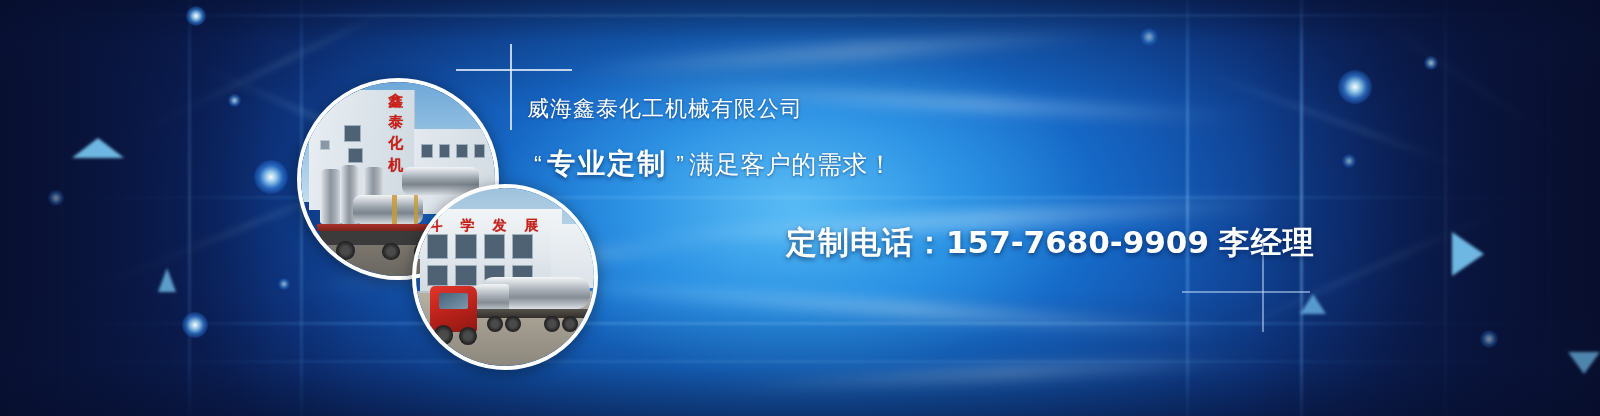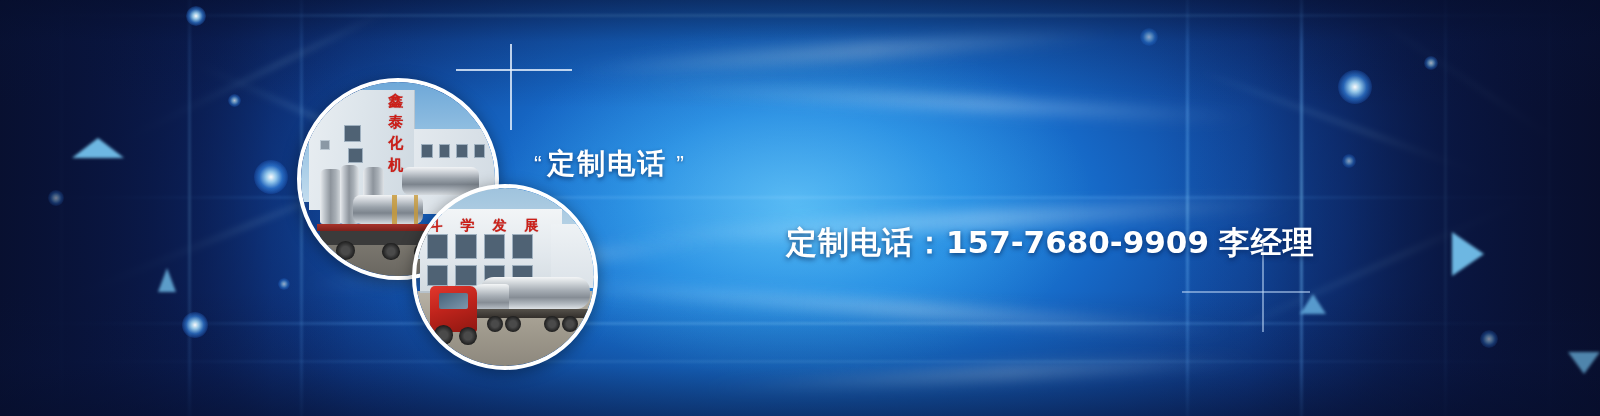--- a/index.html
+++ b/index.html
@@ -456,24 +456,26 @@
       <div class="wheel" style="left:72%; top:72%; width:9%;  height:9%;"></div>
       <div class="wheel" style="left:82%; top:72%; width:9%;  height:9%;"></div>
 
       <div class="truck-cab" style="left:8%; top:55%; width:26%; height:26%;"></div>
       <div class="cab-win" style="left:13%; top:59%; width:16%; height:9%;"></div>
       <div class="wheel" style="left:10%; top:77%; width:11%; height:11%;"></div>
       <div class="wheel" style="left:24%; top:78%; width:10%; height:10%;"></div>
     </div>
   </div>
 
+  <div class="txt" id="company-name">威海鑫泰化工机械有限公司</div>
 
   <div class="txt" id="tagline">
     <span class="q">“</span>
-    <span class="hl">定制电话</span>
+    <span class="hl">专业定制</span>
     <span class="q q2">”</span>
+    <span>满足客户的需求！</span>
   </div>
 
   <div class="txt" id="phone-line">
     <span>定制电话：</span><span class="num">157-7680-9909</span><span> 李经理</span>
   </div>
 
 </div>
 
 </body></html>

